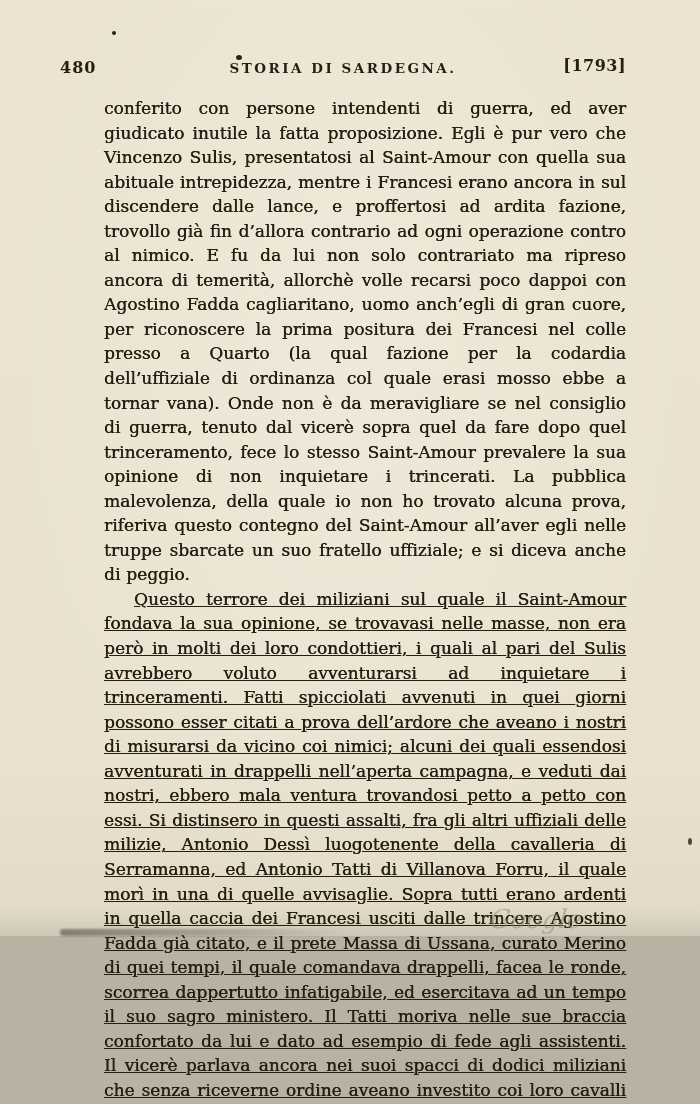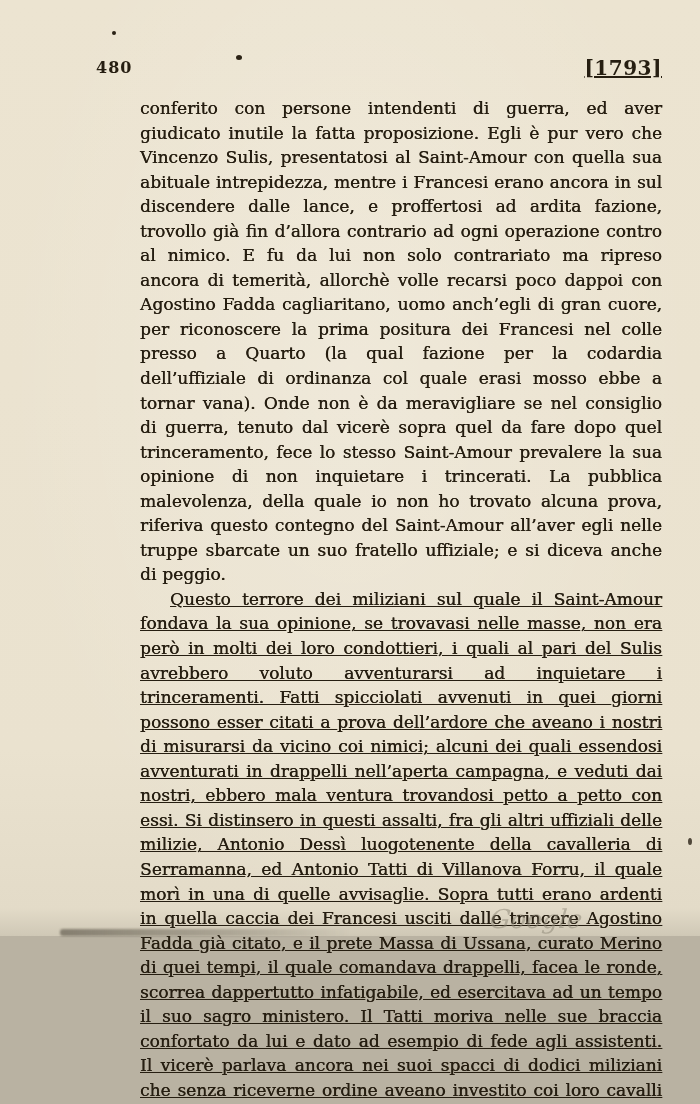--- a/index.html
+++ b/index.html
@@ -16,21 +16,21 @@
   .page {
     position: relative;
     width: 700px;
     height: 936px;
     box-sizing: border-box;
     background:
       radial-gradient(ellipse at 50% 40%, rgba(255,255,255,0.20), rgba(0,0,0,0.0) 70%),
       linear-gradient(180deg, #ece4d1 0%, #eae2cf 80%, #e3dbc8 97%, #cfc8b6 100%);
     background-color: #eae2cf;
     color: #261e11;
-    padding: 52px 40px 0 96px;
+    padding: 52px 40px 0 60px;
   }
   .content {
     position: relative;
     width: 566px;
   }
   .header {
     position: relative;
     height: 30px;
     font-weight: bold;
   }
@@ -47,23 +47,22 @@
     top: 8px;
     transform: translateX(-50%);
     font-size: 13.5px;
     letter-spacing: 2.5px;
     white-space: nowrap;
   }
   .year {
     position: absolute;
     right: 0;
     top: 4px;
-    font-size: 20px;
+    font-size: 16px;
     letter-spacing: 0.5px;
-    text-decoration: underline;
   }
   .bodytext {
     margin-top: 14px;
     margin-left: 44px;
   }
   .bodytext p {
     margin: 0;
     font-size: 17px;
     line-height: 24.55px;
     text-align: justify;
@@ -109,20 +108,21 @@
 
 <div class="page">
 
   <span class="speck speck-a"></span>
   <span class="speck speck-b"></span>
   <span class="speck speck-c"></span>
 
   <div class="content">
     <div class="header">
       <span class="pagenum">480</span>
+      <span class="running-title">STORIA DI SARDEGNA.</span>
       <span class="year">[1793]</span>
     </div>
 
     <div class="bodytext">
       <p class="p-first">conferito con persone intendenti di guerra, ed aver giudicato inutile la fatta proposizione. Egli è pur vero che Vincenzo Sulis, presentatosi al Saint-Amour con quella sua abituale intrepidezza, mentre i Francesi erano ancora in sul discendere dalle lance, e proffertosi ad ardita fazione, trovollo già fin d’allora contrario ad ogni operazione contro al nimico. E fu da lui non solo contrariato ma ripreso ancora di temerità, allorchè volle recarsi poco dappoi con Agostino Fadda cagliaritano, uomo anch’egli di gran cuore, per riconoscere la prima positura dei Francesi nel colle presso a Quarto (la qual fazione per la codardia dell’uffiziale di ordinanza col quale erasi mosso ebbe a tornar vana). Onde non è da meravigliare se nel consiglio di guerra, tenuto dal vicerè sopra quel da fare dopo quel trinceramento, fece lo stesso Saint-Amour prevalere la sua opinione di non inquietare i trincerati. La pubblica malevolenza, della quale io non ho trovato alcuna prova, riferiva questo contegno del Saint-Amour all’aver egli nelle truppe sbarcate un suo fratello uffiziale; e si diceva anche di peggio.</p>
       <p class="indent">Questo terrore dei miliziani sul quale il Saint-Amour fondava la sua opinione, se trovavasi nelle masse, non era però in molti dei loro condottieri, i quali al pari del Sulis avrebbero voluto avventurarsi ad inquietare i trinceramenti. Fatti spicciolati avvenuti in quei giorni possono esser citati a prova dell’ardore che aveano i nostri di misurarsi da vicino coi nimici; alcuni dei quali essendosi avventurati in drappelli nell’aperta campagna, e veduti dai nostri, ebbero mala ventura trovandosi petto a petto con essi. Si distinsero in questi assalti, fra gli altri uffiziali delle milizie, Antonio Dessì luogotenente della cavalleria di Serramanna, ed Antonio Tatti di Villanova Forru, il quale morì in una di quelle avvisaglie. Sopra tutti erano ardenti in quella caccia dei Francesi usciti dalle trincere Agostino Fadda già citato, e il prete Massa di Ussana, curato Merino di quei tempi, il quale comandava drappelli, facea le ronde, scorrea dappertutto infatigabile, ed esercitava ad un tempo il suo sagro ministero. Il Tatti moriva nelle sue braccia confortato da lui e dato ad esempio di fede agli assistenti. Il vicerè parlava ancora nei suoi spacci di dodici miliziani che senza riceverne ordine aveano investito coi loro cavalli un drappello di cin-</p>
     </div>
   </div>
 
   <div class="bottom-smudge"></div>

